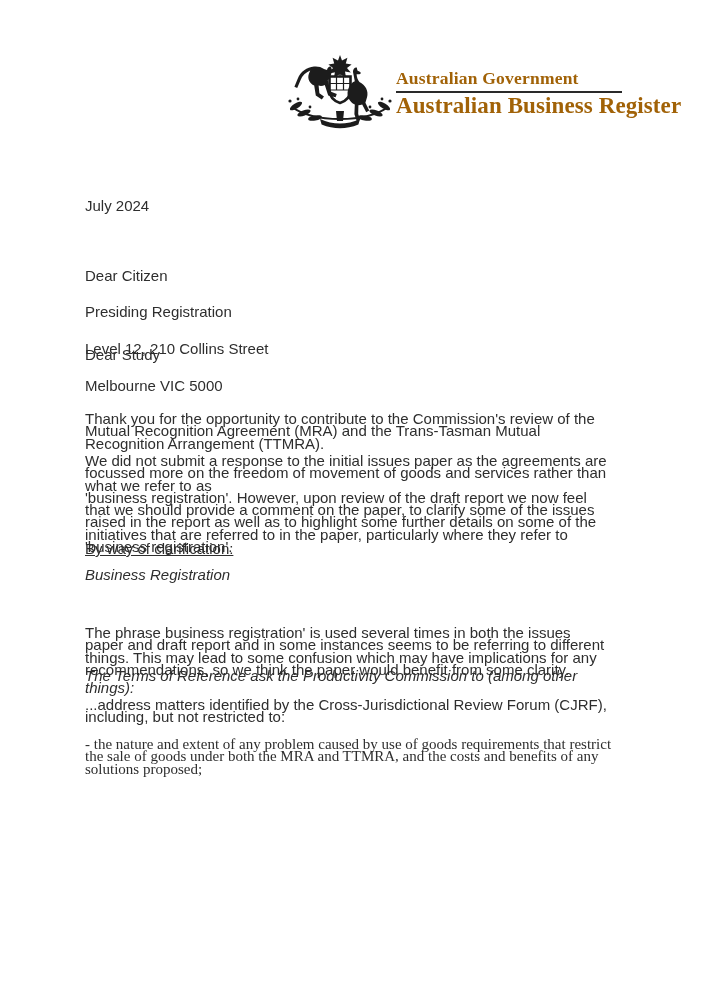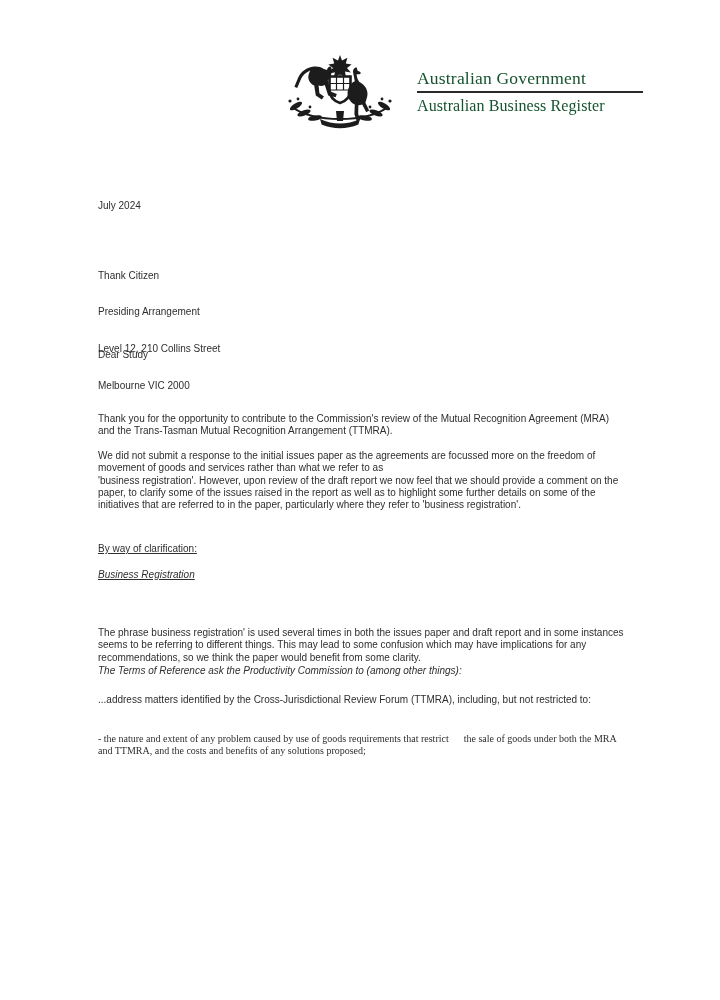--- a/index.html
+++ b/index.html
@@ -8,42 +8,42 @@
     width:720px;height:1000px;
     background:#ffffff;
     overflow:hidden;
     font-family:"Liberation Sans","DejaVu Sans",sans-serif;
     color:#2e2e2e;
   }
   
   .letterhead{position:absolute;left:284px;top:55px;display:flex;align-items:flex-start;}
   .crest{width:112px;height:82px;flex:0 0 auto;}
   .head-text{
-    margin-left:21px;padding-top:13px;width:226px;
+    margin-left:0;padding-top:13px;width:226px;
     font-family:"Liberation Serif","DejaVu Serif",serif;
-    font-weight:normal;color:#14532d;
+    font-weight:bold;color:#a16207;
   }
   .gov{font-size:17.5px;line-height:20px;letter-spacing:.2px;white-space:nowrap;}
   .head-rule{border:none;border-top:2px solid #2a2a2a;margin:3px 0 2px;width:100%;}
-  .agency{font-size:16px;line-height:22px;white-space:nowrap;letter-spacing:.1px;}
+  .agency{font-size:23px;line-height:22px;white-space:nowrap;letter-spacing:.1px;}
   
   .block{
-    position:absolute;left:98px;width:527px;
-    font-size:10px;line-height:12.3px;
+    position:absolute;left:85px;width:527px;
+    font-size:15px;line-height:12.3px;
     white-space:pre-wrap;
     color:#2e2e2e;
   }
   .date{top:200px;}
   .address{top:245px;}
   .address div{line-height:12.3px;}
   .salutation{top:349px;}
   .p1{top:388px;margin-top:25px;}
   .p2{top:440px;}
   .sec-heading{top:543px;text-decoration:underline;}
-  .sec-sub{top:569px;font-style:italic;text-decoration:underline;}
+  .sec-sub{top:569px;font-style:italic;}
   .p3{top:606px;margin-top:21px;}
   .p4{top:655px;font-style:italic;}
   .p5{top:684px;}
   .p6{top:723px;font-family:Liberation Serif, serif;}
 </style>
 </head>
 <body>
 
 <div class="page">
 
@@ -82,38 +82,38 @@
     <div class="head-text">
       <div class="gov">Australian Government</div>
       <hr class="head-rule">
       <div class="agency">Australian Business Register</div>
     </div>
   </header>
 
   <div class="block date">July 2024</div>
 
   <div class="block address">
-    <div>Thank Citizen</div>
-    <div>Presiding Arrangement</div>
+    <div>Dear Citizen</div>
+    <div>Presiding Registration</div>
     <div>Level 12, 210 Collins Street</div>
-    <div>Melbourne VIC 2000</div>
+    <div>Melbourne VIC 5000</div>
   </div>
 
   <div class="block salutation">Dear Study</div>
 
   <p class="block p1">Thank you for the opportunity to contribute to the Commission's review of the Mutual Recognition Agreement (MRA) and the Trans-Tasman Mutual Recognition Arrangement (TTMRA).</p>
 
   <p class="block p2">We did not submit a response to the initial issues paper as the agreements are focussed more on the freedom of movement of goods and services rather than what we refer to as
 'business registration'. However, upon review of the draft report we now feel that we should provide a comment on the paper, to clarify some of the issues raised in the report as well as to highlight some further details on some of the initiatives that are referred to in the paper, particularly where they refer to 'business registration'.</p>
 
   <div class="block sec-heading">By way of clarification:</div>
 
   <div class="block sec-sub">Business Registration</div>
 
   <p class="block p3">The phrase business registration' is used several times in both the issues paper and draft report and in some instances seems to be referring to different things. This may lead to some confusion which may have implications for any recommendations, so we think the paper would benefit from some clarity.</p>
 
   <p class="block p4">The Terms of Reference ask the Productivity Commission to (among other things):</p>
 
-  <p class="block p5">...address matters identified by the Cross-Jurisdictional Review Forum (TTMRA), including, but not restricted to:</p>
+  <p class="block p5">...address matters identified by the Cross-Jurisdictional Review Forum (CJRF), including, but not restricted to:</p>
 
   <p class="block p6">- the nature and extent of any problem caused by use of goods requirements that restrict      the sale of goods under both the MRA and TTMRA, and the costs and benefits of any solutions proposed;</p>
 
 </div>
 
 </body></html>

